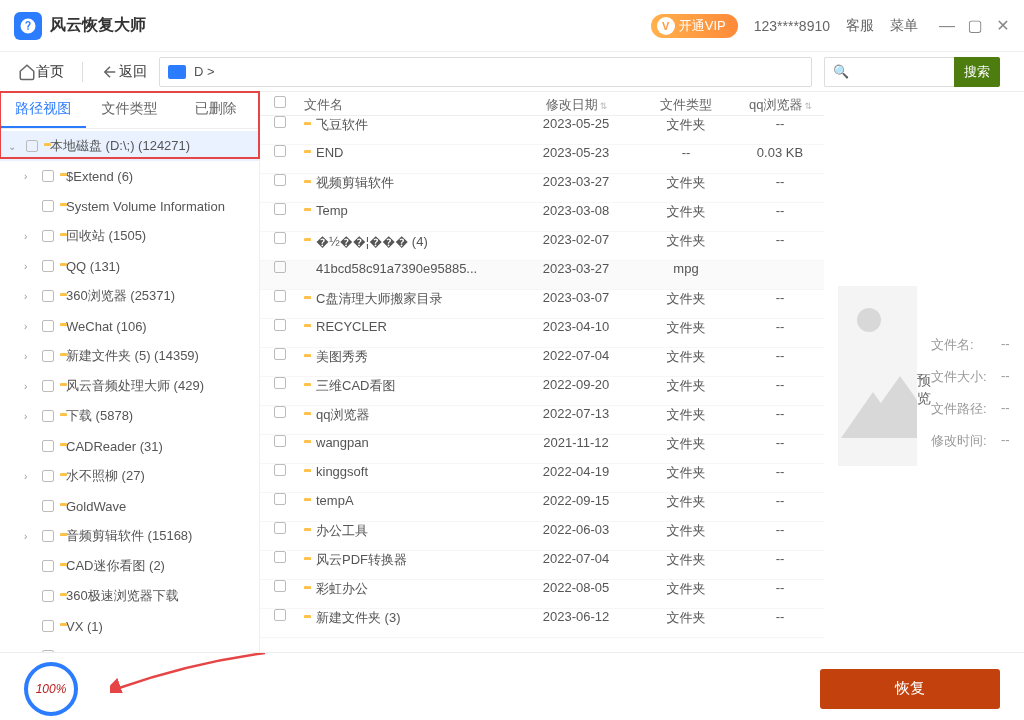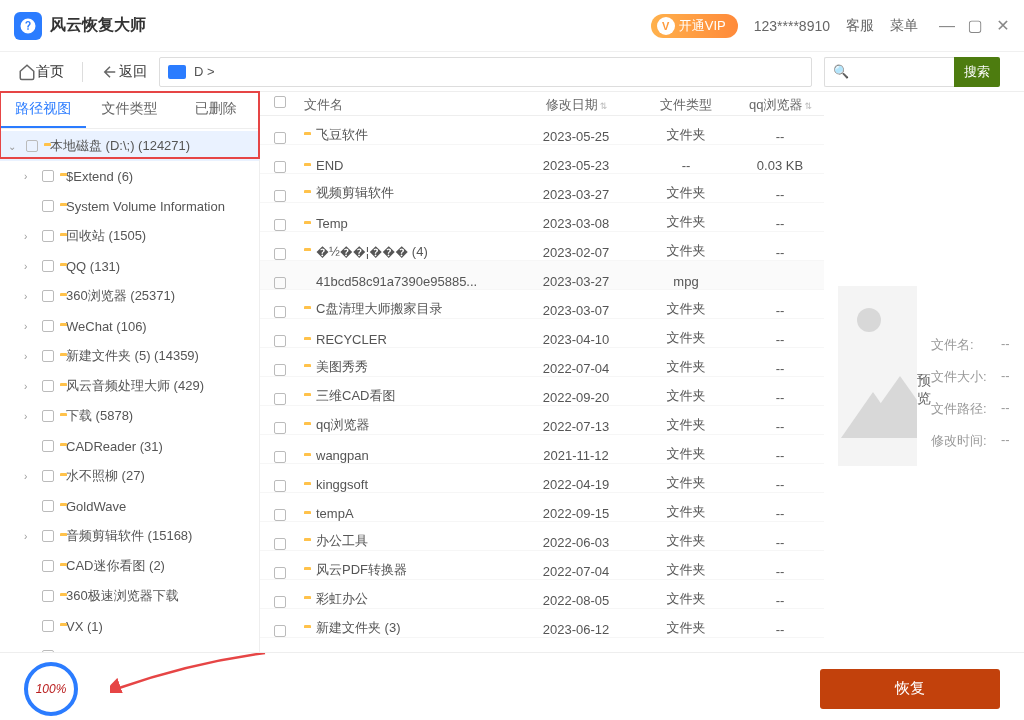--- a/index.html
+++ b/index.html
@@ -51,21 +51,21 @@
 
 .filelist { flex: 1; display: flex; flex-direction: column; }
 .fl-head { display: flex; height: 24px; border-bottom: 1px solid #eee; align-items: flex-start; font-size: 13px; color: #666; padding-top: 4px; }
 .col-check { width: 40px; display: flex; justify-content: center; }
 .col-name { width: 216px; padding-left: 4px; display: flex; align-items: center; gap: 6px; }
 .col-date { width: 120px; text-align: center; }
 .col-type { width: 100px; text-align: center; }
 .col-size { width: 88px; text-align: center; }
 .sort-arrows { font-size: 9px; color: #bbb; margin-left: 2px; letter-spacing: -1px; }
 .fl-body { flex: 1; overflow: hidden; }
-.fl-row { display: flex; height: 29px; align-items: flex-end; font-size: 13px; color: #555; border-bottom: 1px solid #f6f6f6; }
+.fl-row { display: flex; height: 29px; align-items: flex-start; font-size: 13px; color: #555; border-bottom: 1px solid #f6f6f6; }
 .fl-row:nth-child(6) { background: #fafafa; }
 .chk { width: 12px; height: 12px; border: 1px solid #bbb; border-radius: 2px; }
 .file-icon { margin-right: 6px; }
 .video-glyph { width: 16px; height: 14px; background: #3b6fd8; border-radius: 1px; position: relative; }
 
 
 .rpanel { width: 200px; padding: 18px 14px 0 14px; display: flex; flex-direction: row; align-items: center; }
 .preview-box { width: 172px; height: 180px; background: #f4f4f4; display: flex; align-items: center; justify-content: center; margin-bottom: 10px; }
 .preview-img { width: 100%; height: 100%; position: relative; overflow: hidden; }
 .preview-sun { position: absolute; width: 24px; height: 24px; border-radius: 50%; background: #d8d8d8; top: 22px; right: 36px; }

